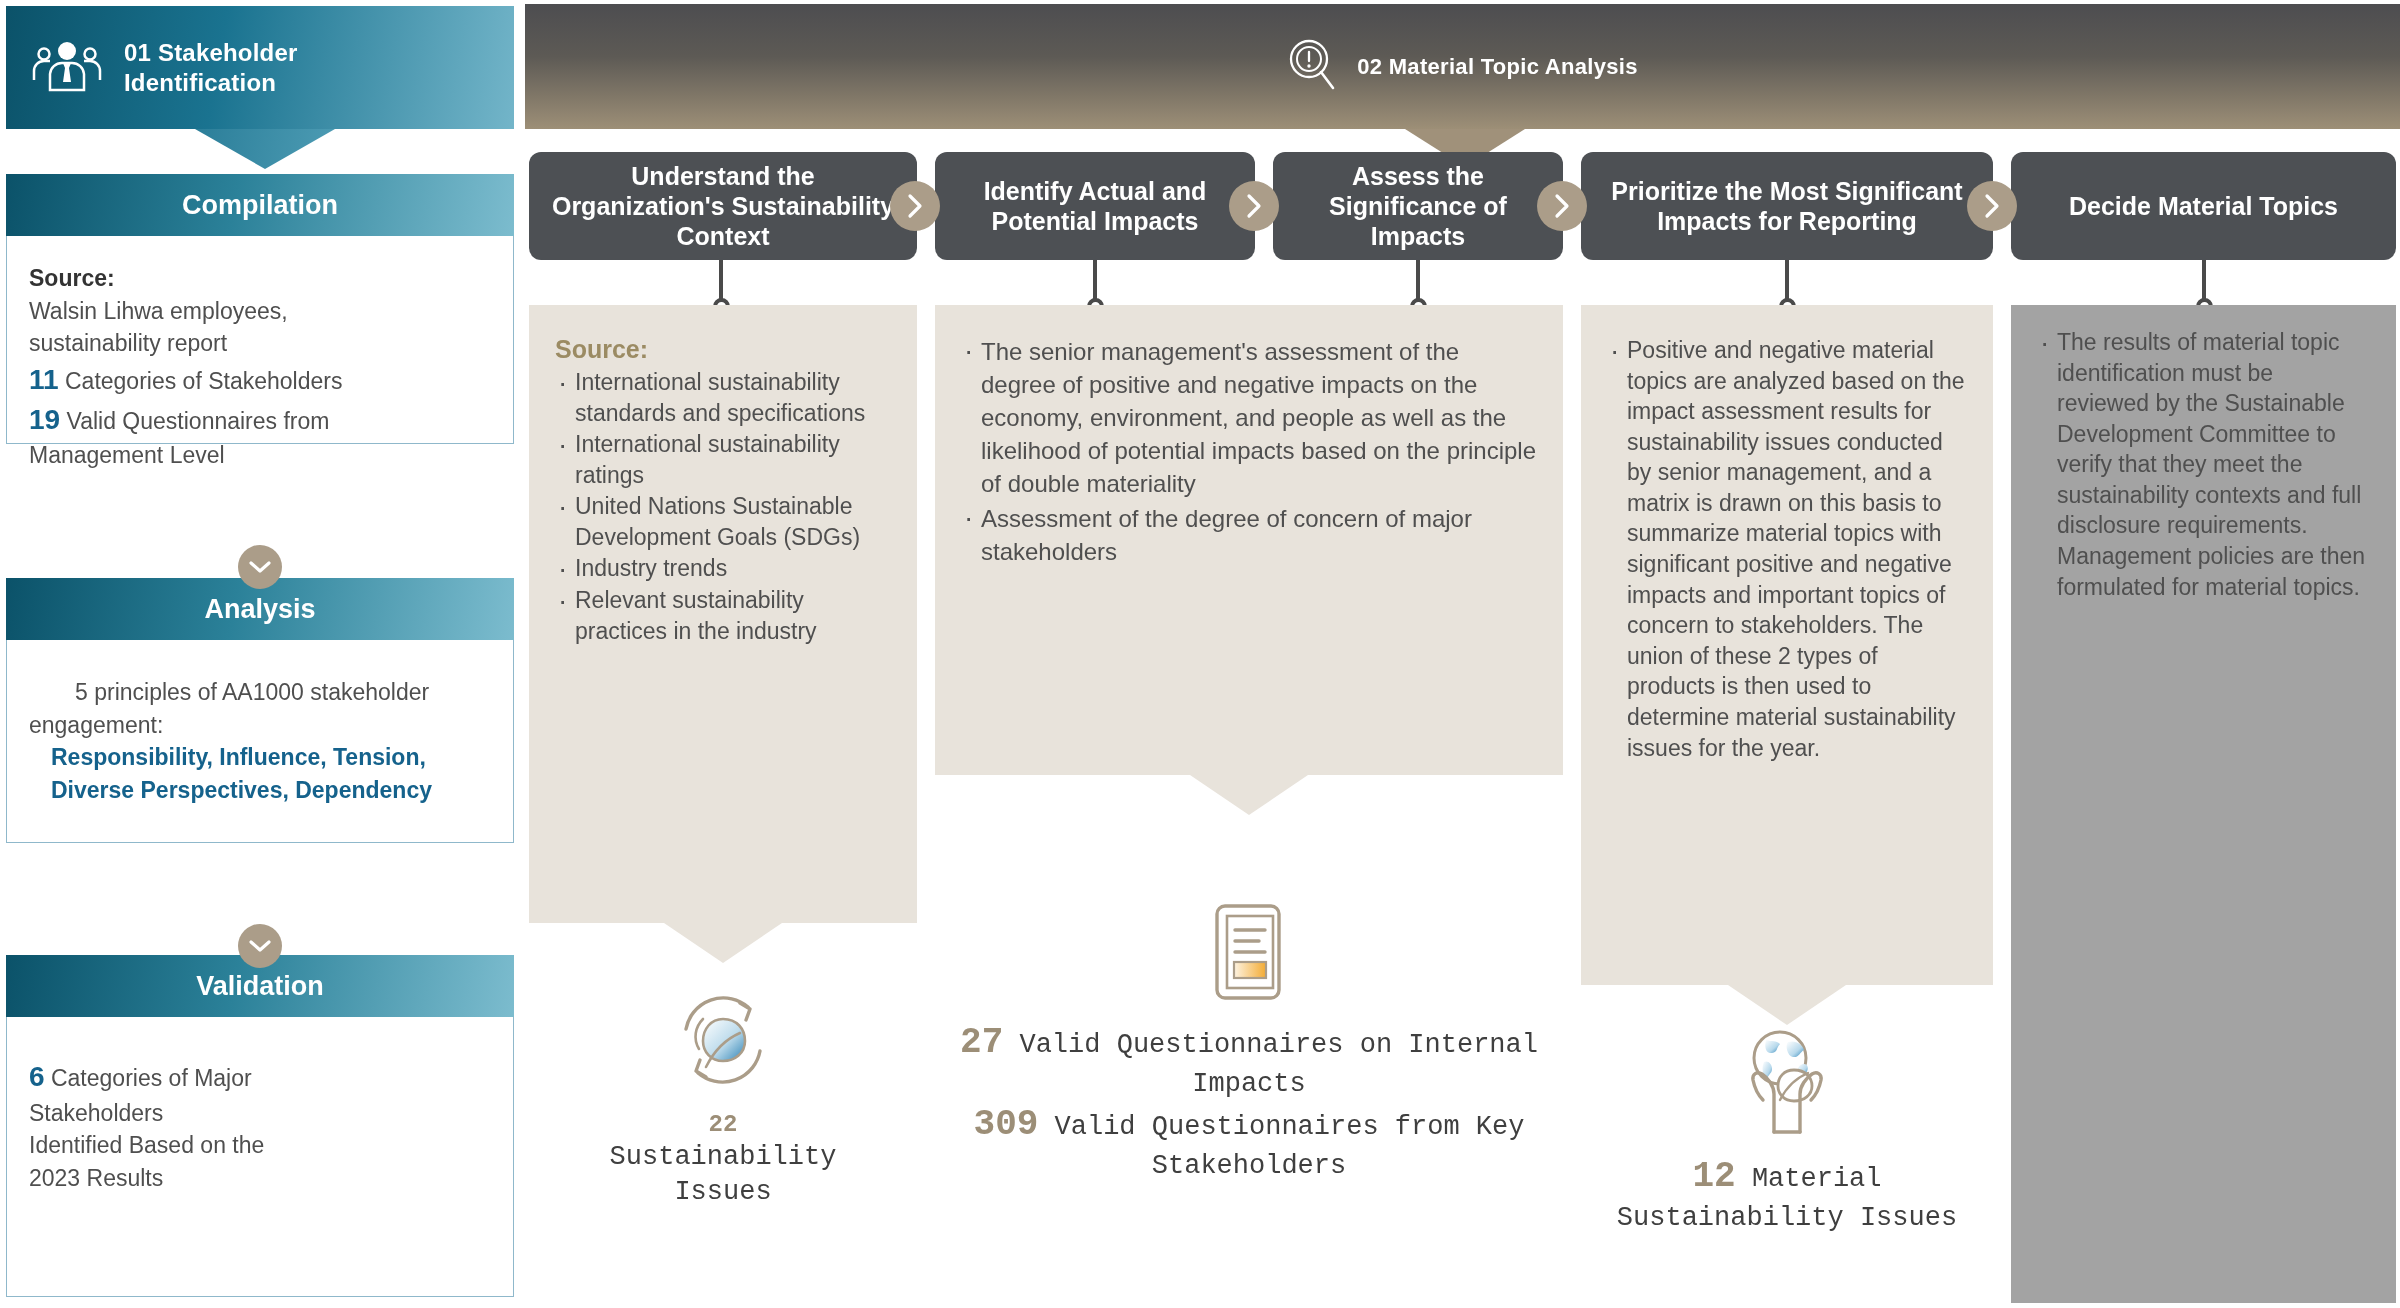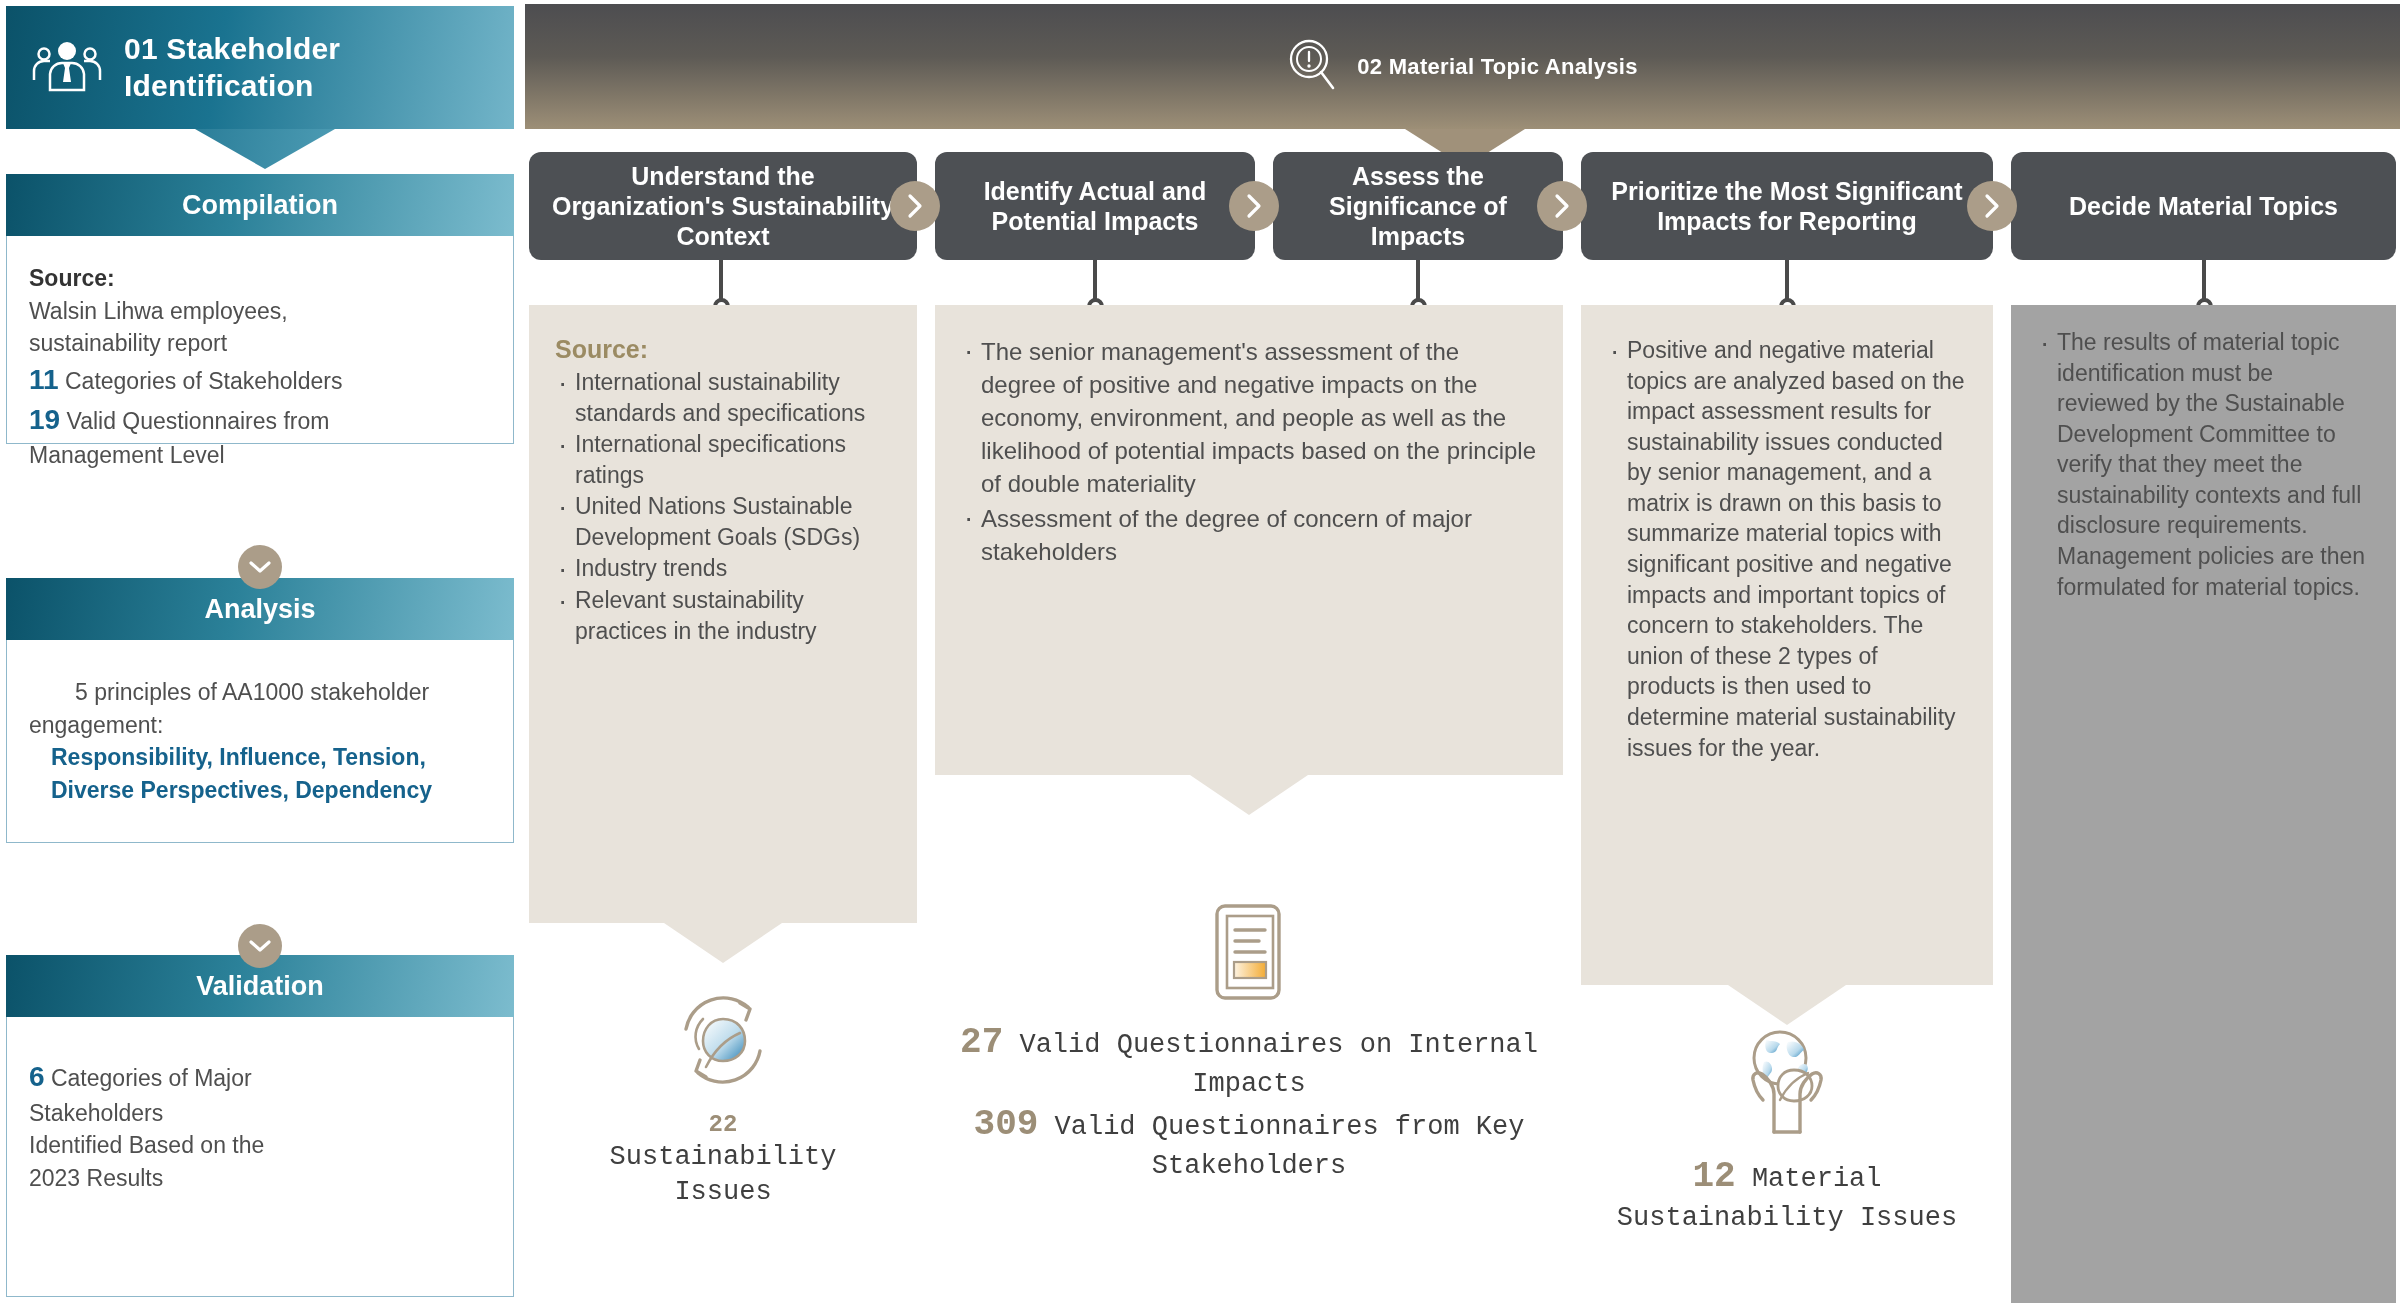--- a/index.html
+++ b/index.html
@@ -14,21 +14,21 @@
 
   
   .left-col { position: absolute; left: 0; top: 0; width: 520px; height: 1308px; }
 
   .left-header {
     position: absolute; left: 6px; top: 6px; width: 508px; height: 123px;
     background: linear-gradient(100deg, #0b5269 0%, #1a7390 42%, #73b5c9 100%);
     display: flex; align-items: center; padding-left: 26px; gap: 22px;
   }
   .left-header-title {
-    color: #ffffff; font-size: 30px; font-weight: bold; line-height: 1.22;
+    color: #ffffff; font-size: 24px; font-weight: bold; line-height: 1.22;
     letter-spacing: .2px;
   }
   .left-header-notch {
     position: absolute; left: 195px; top: 129px; width: 140px; height: 40px;
     background: linear-gradient(100deg, #2b7e99 0%, #4d9cb4 100%);
     clip-path: polygon(0 0, 100% 0, 50% 100%);
   }
 
   .stack-panel { position: absolute; left: 6px; width: 508px; }
   .panel-head {
@@ -258,21 +258,21 @@
     <div class="connector-ring" style="left:885px;"></div>
     <div class="connector" style="left:1260px;"></div>
     <div class="connector-ring" style="left:1254px;"></div>
     <div class="connector" style="left:1677px;"></div>
     <div class="connector-ring" style="left:1671px;"></div>
 
     <div class="content-panel" style="left:4px; top:305px; width:388px; height:618px;">
       <div class="source-label">Source:</div>
       <ul class="blist">
         <li>International sustainability standards and specifications</li>
-        <li>International specifications ratings</li>
+        <li>International sustainability ratings</li>
         <li>United Nations Sustainable Development Goals (SDGs)</li>
         <li>Industry trends</li>
         <li>Relevant sustainability practices in the industry</li>
       </ul>
     </div>
     <div class="panel-notch" style="left:139px; top:923px;"></div>
 
     <div class="stat-zone stat-block-22" style="left:4px; top:985px; width:388px;">
       <div class="stat-icon">
         <svg width="118" height="110" viewBox="0 0 118 110">

